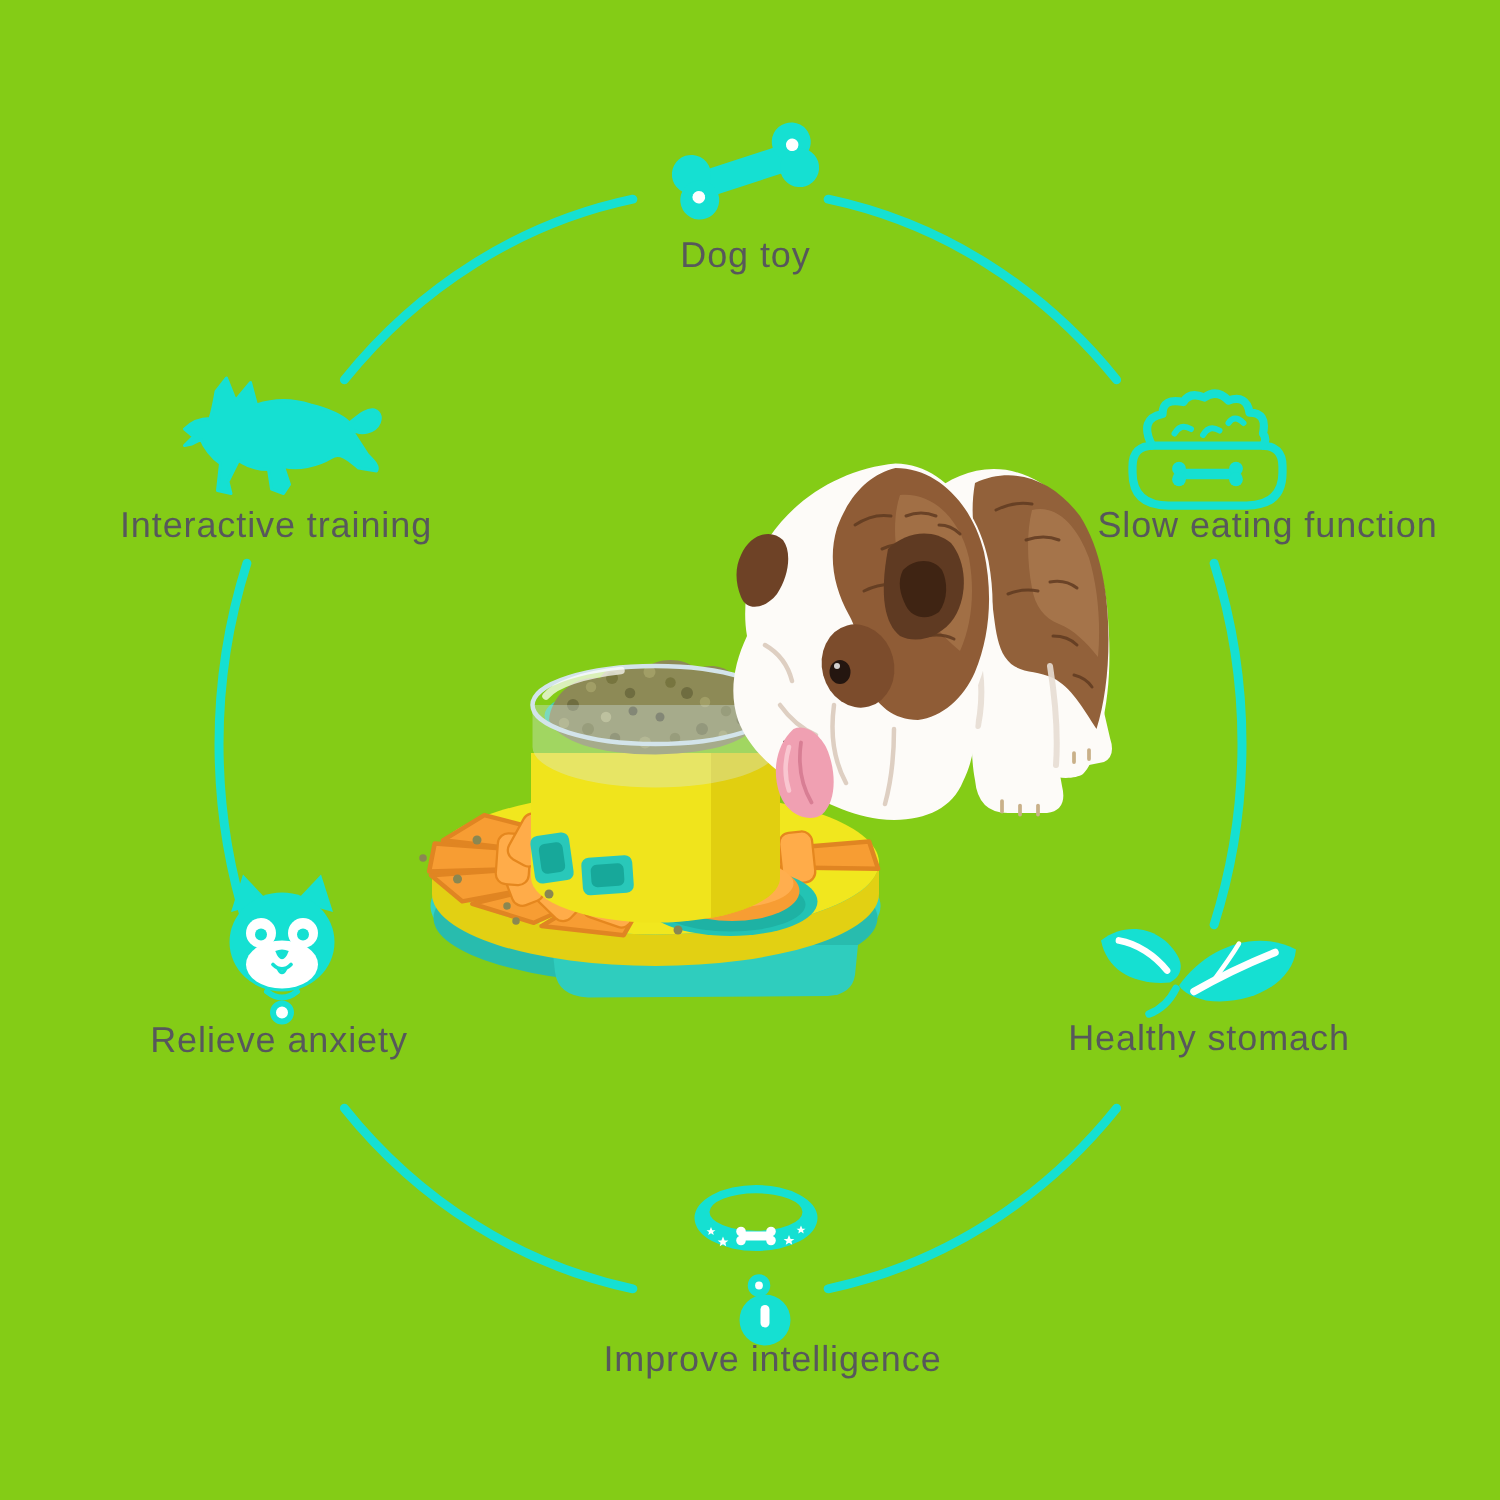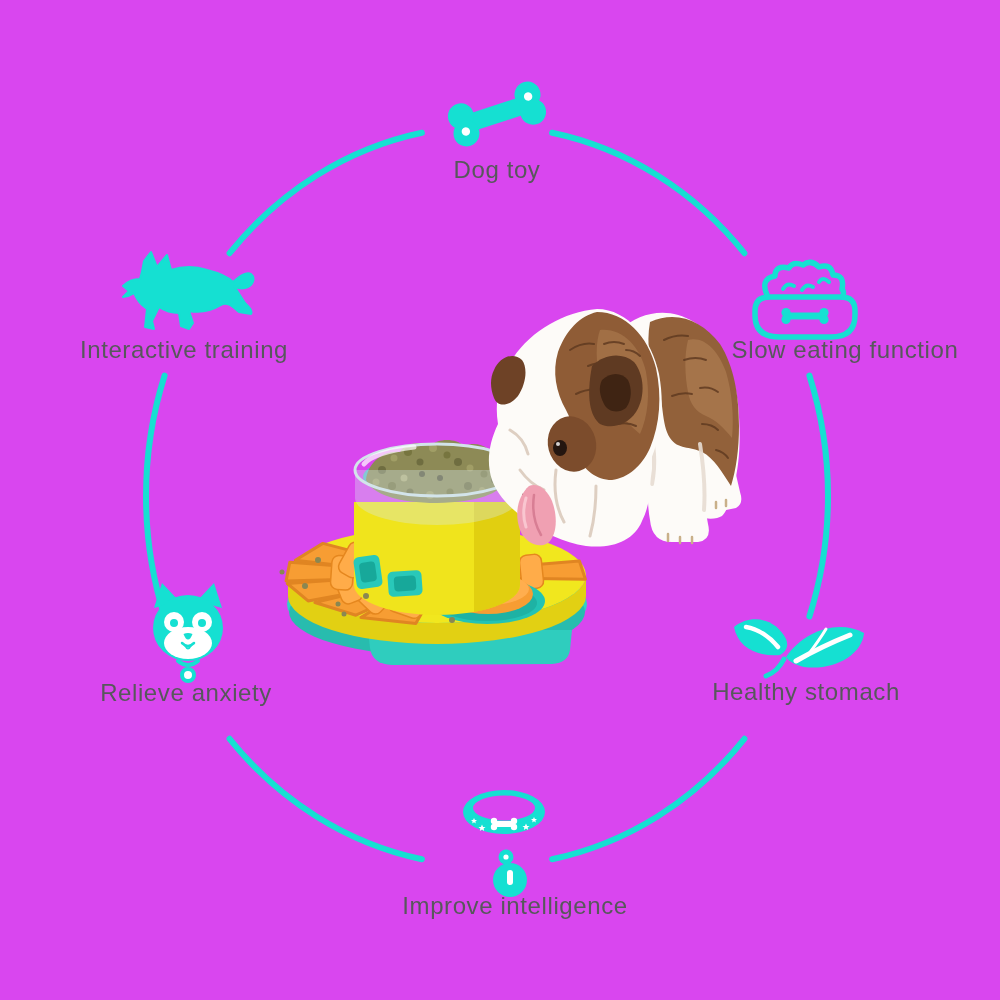--- a/index.html
+++ b/index.html
@@ -1,16 +1,16 @@
 <!DOCTYPE html>
 <html><head>
 <meta charset="utf-8">
 <style>
   html,body{margin:0;padding:0;background:#ffffff;}
-  #canvas{position:relative;width:1000px;height:1000px;background:#d946ef;overflow:hidden;}
+  #canvas{position:relative;width:1000px;height:1000px;background:#84cc16;overflow:hidden;}
   svg{display:block;}
   text.feature-label{font-family:"Liberation Sans", sans-serif;font-size:24px;letter-spacing:0.6px;fill:#57585b;}
 </style>
 </head>
 <body>
 
 <div id="canvas">
 <svg width="1000" height="1000" viewBox="0 0 1000 1000" xmlns="http://www.w3.org/2000/svg">
 
   <g fill="none" stroke="#15e0d2" stroke-width="6" stroke-linecap="round">

